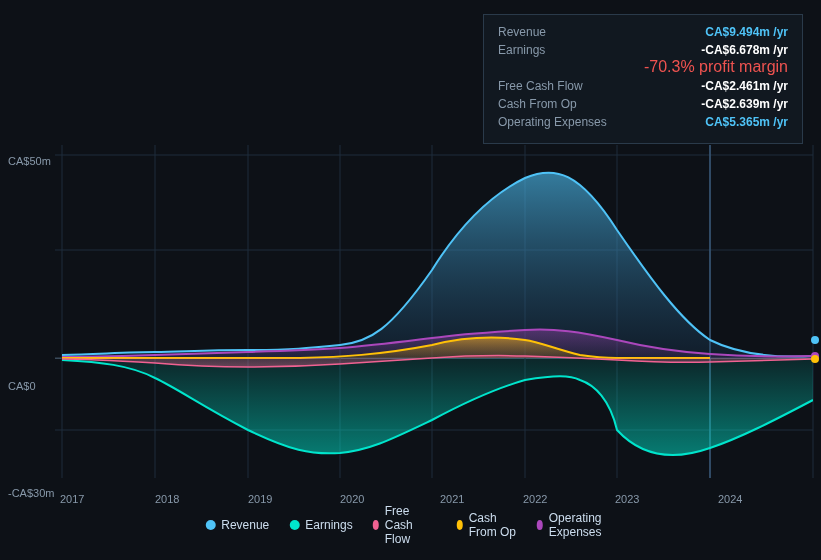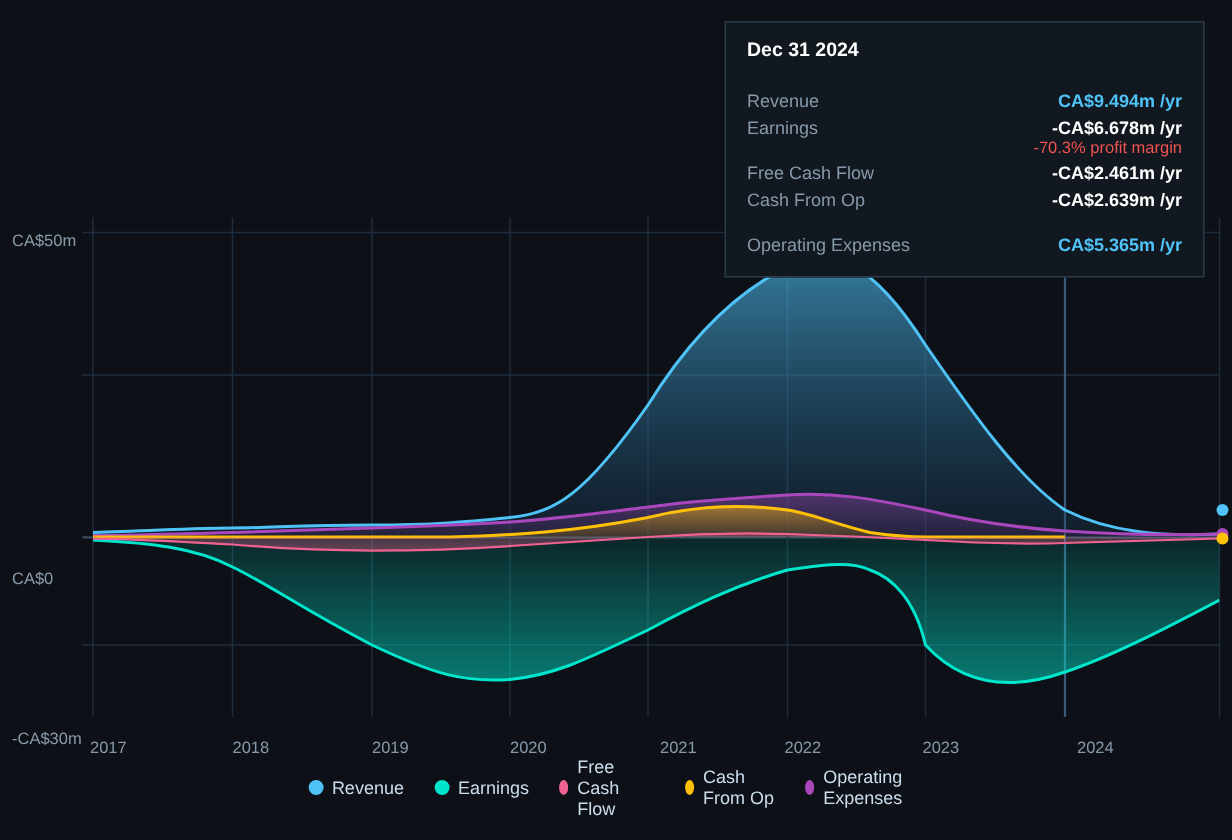--- a/index.html
+++ b/index.html
@@ -36,26 +36,26 @@
       margin-bottom: 4px;
       font-size: 12px;
     }
     .tooltip-label {
       color: #8899aa;
       min-width: 120px;
     }
     .tooltip-value {
       font-weight: bold;
     }
-    .tooltip-value.blue { color: #4fc3f7; margin-top: 12px; }
+    .tooltip-value.blue { color: #4fc3f7; }
     .tooltip-value.red { color: #ffffff; }
     .tooltip-sub {
       display: flex;
       justify-content: flex-end;
-      font-size: 11px;
+      font-size: 16px;
       color: #ef5350;
       margin-top: -3px;
       margin-bottom: 3px;
     }
 
     
     .y-label {
       position: absolute;
       left: 8px;
       color: #8899aa;
@@ -106,21 +106,20 @@
     svg.chart-svg {
       position: absolute;
       top: 0;
       left: 0;
     }
   </style>
 </head>
 <body>
 
 <div class="tooltip">
-  <div class="tooltip-date">Dec 31 2024</div>
 
   <div class="tooltip-row">
     <span class="tooltip-label">Revenue</span>
     <span class="tooltip-value blue">CA$9.494m /yr</span>
   </div>
   <div class="tooltip-row">
     <span class="tooltip-label">Earnings</span>
     <span class="tooltip-value red">-CA$6.678m /yr</span>
   </div>
   <div class="tooltip-sub">-70.3% profit margin</div>

